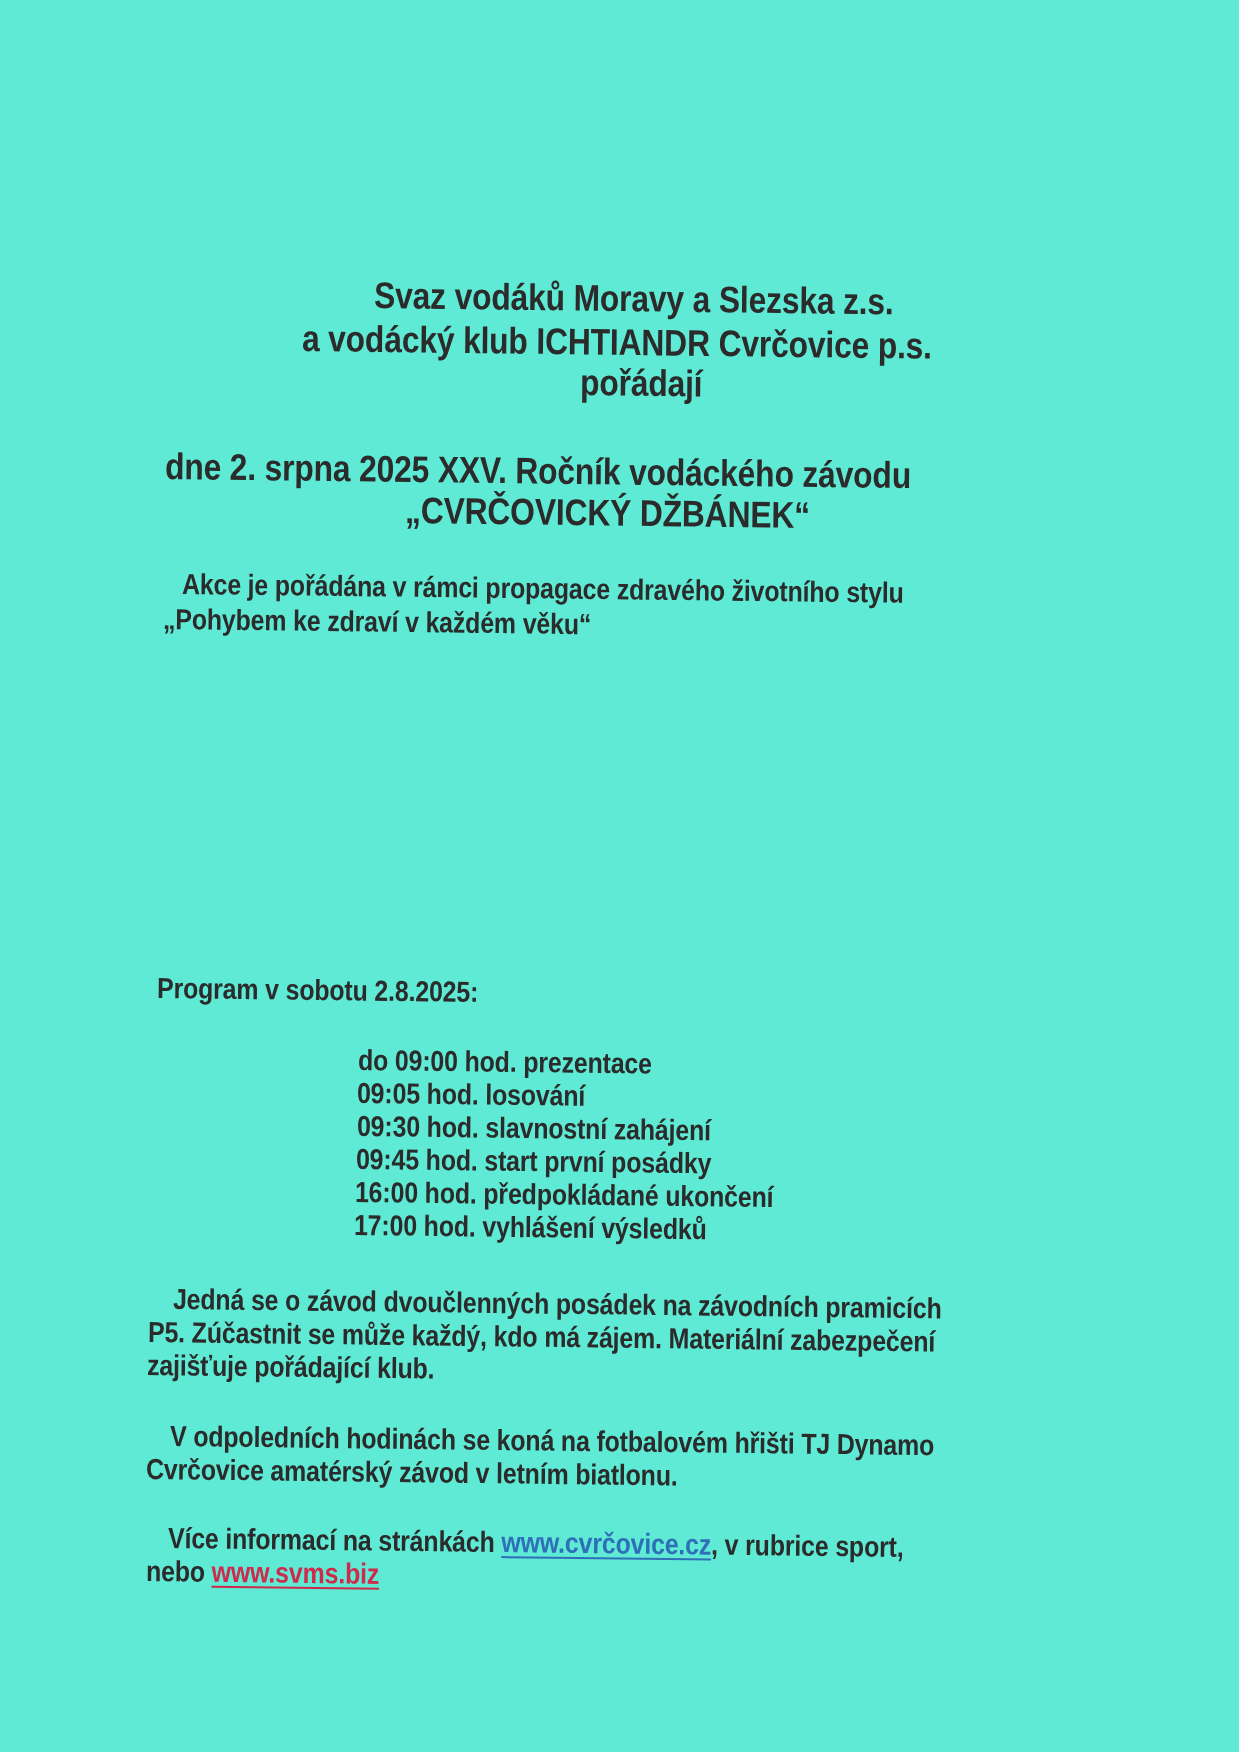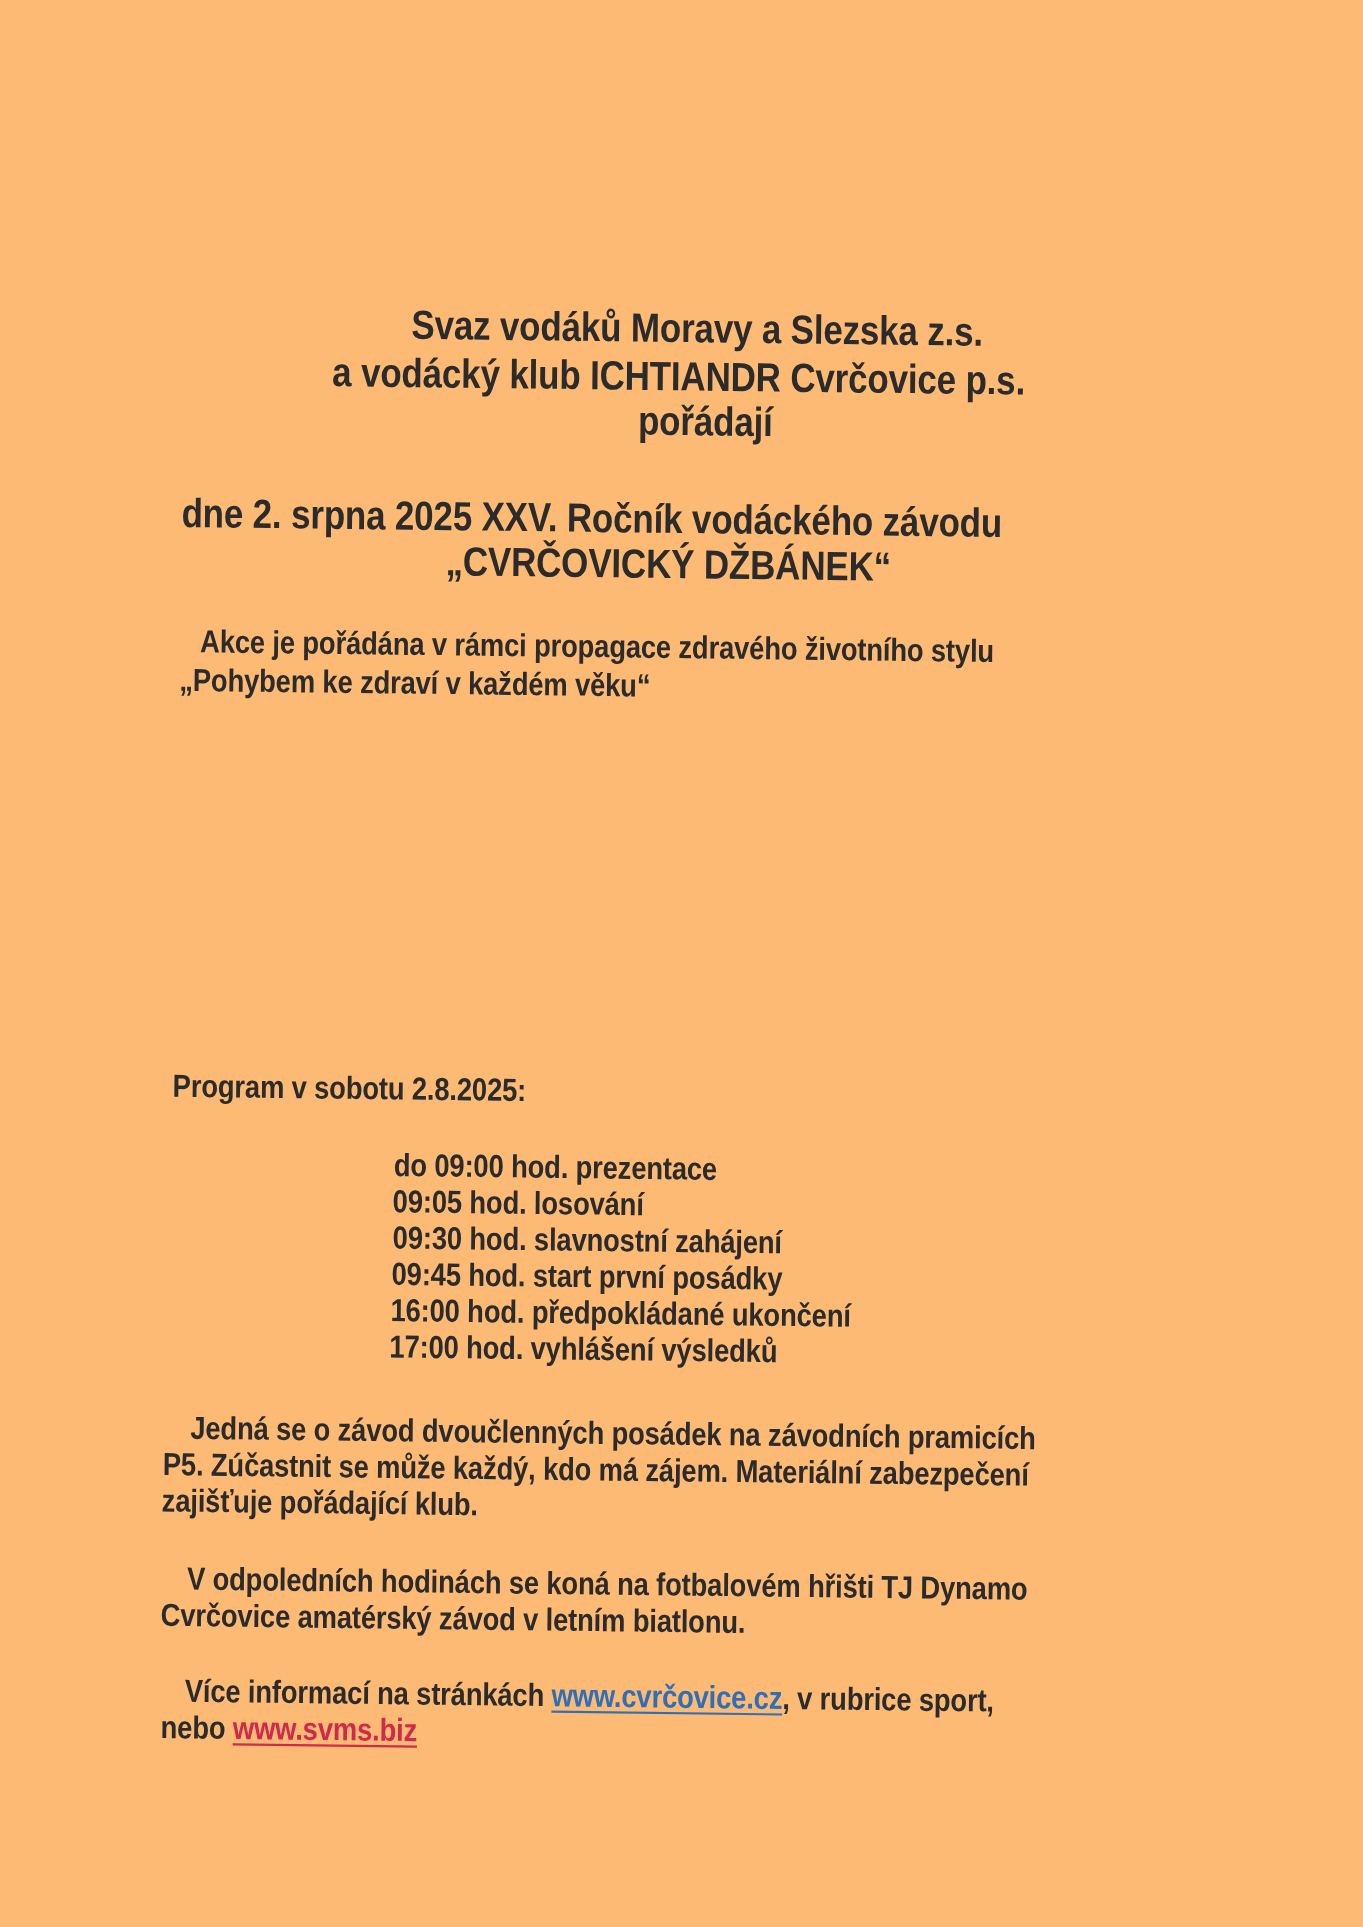--- a/index.html
+++ b/index.html
@@ -11,21 +11,21 @@
       width: 1239px;
       height: 1752px;
       position: relative;
       overflow: hidden;
       font-family: "Liberation Sans", "DejaVu Sans", sans-serif;
       color: #2b2b2b;
     }
     .page {
       position: absolute;
       inset: 0;
-      background: #fdba74;
+      background: #5eead4;
     }
     .line {
       position: absolute;
       white-space: nowrap;
       font-weight: bold;
       letter-spacing: -0.2px;
       transform-origin: left center;
     }
     .head {
       font-size: 37px;

